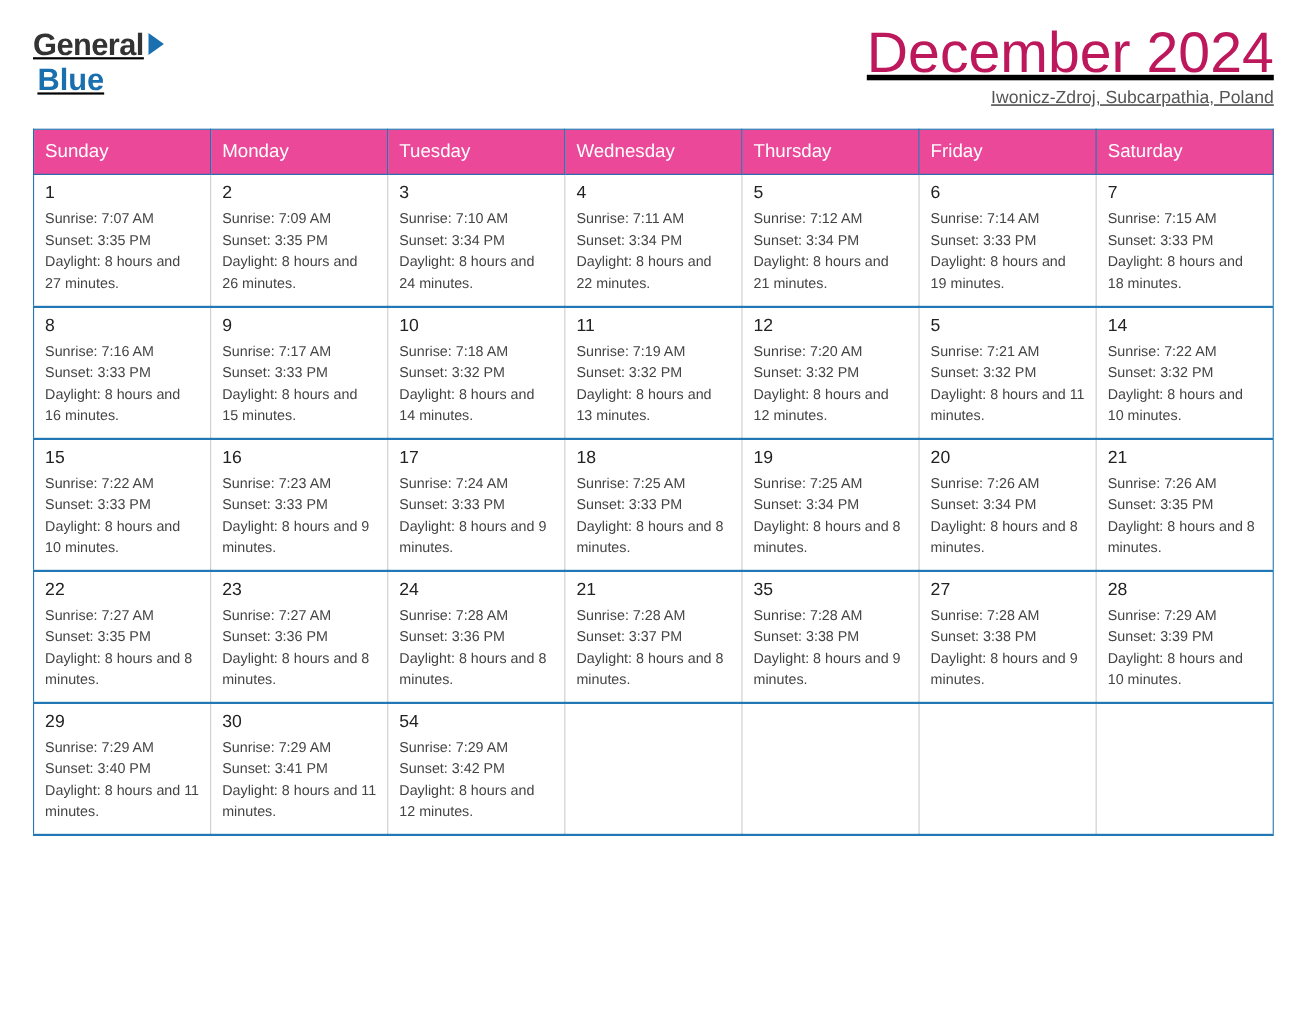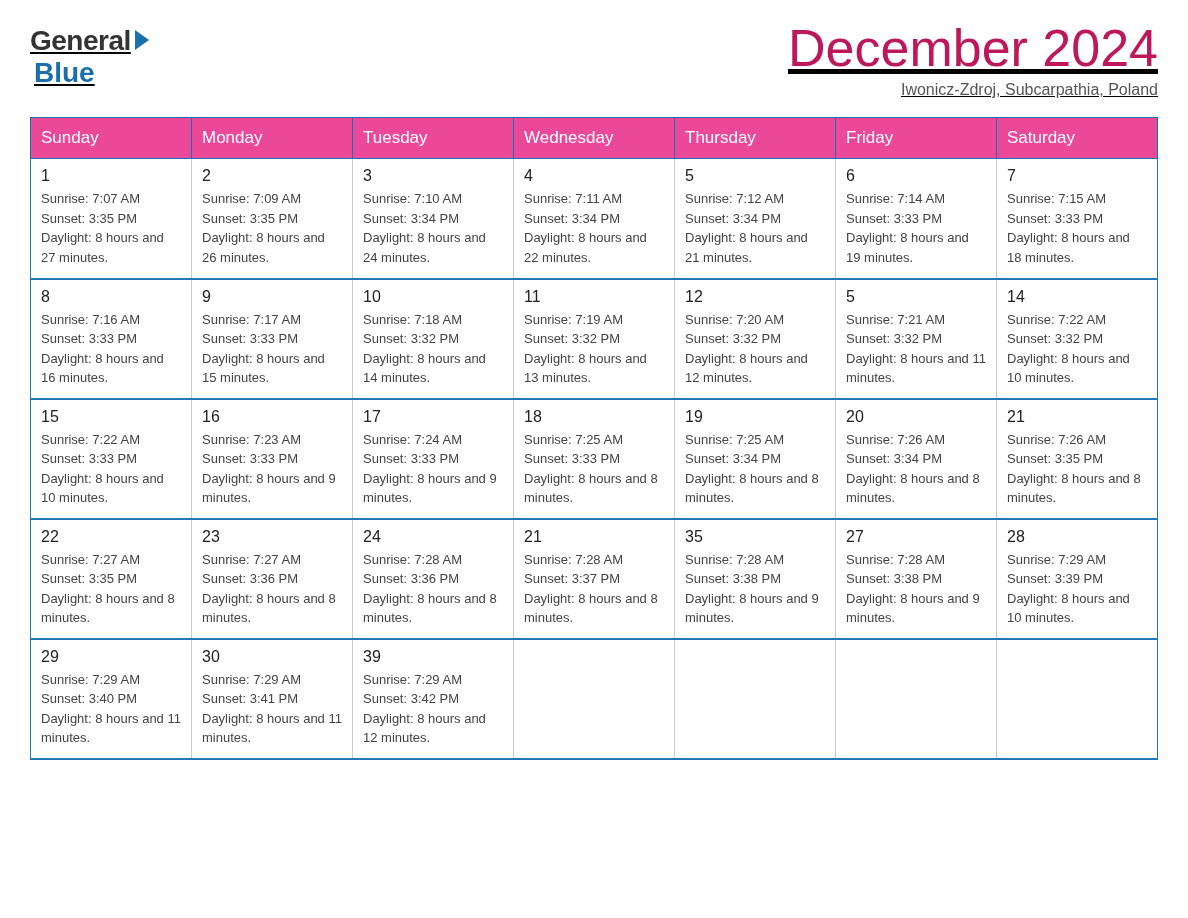--- a/index.html
+++ b/index.html
@@ -266,21 +266,21 @@
       <tr>
         <td>
           <span class="day-number">29</span>
           <div class="day-info">Sunrise: 7:29 AM<br>Sunset: 3:40 PM<br>Daylight: 8 hours and 11 minutes.</div>
         </td>
         <td>
           <span class="day-number">30</span>
           <div class="day-info">Sunrise: 7:29 AM<br>Sunset: 3:41 PM<br>Daylight: 8 hours and 11 minutes.</div>
         </td>
         <td>
-          <span class="day-number">39</span>
+          <span class="day-number">54</span>
           <div class="day-info">Sunrise: 7:29 AM<br>Sunset: 3:42 PM<br>Daylight: 8 hours and 12 minutes.</div>
         </td>
         <td class="empty-cell"></td>
         <td class="empty-cell"></td>
         <td class="empty-cell"></td>
         <td class="empty-cell"></td>
       </tr>
     </tbody>
 </table>
 

